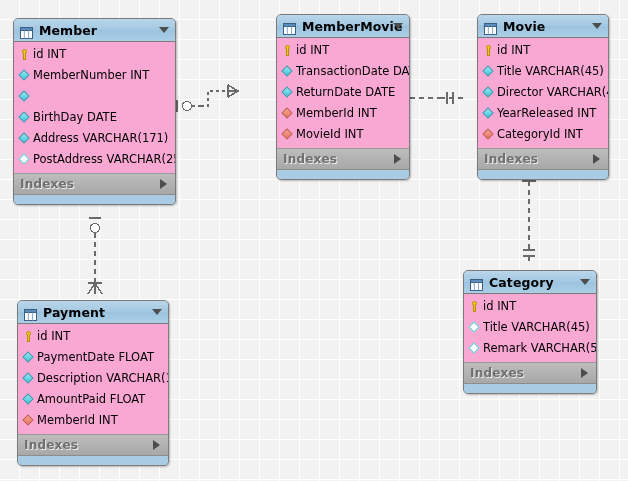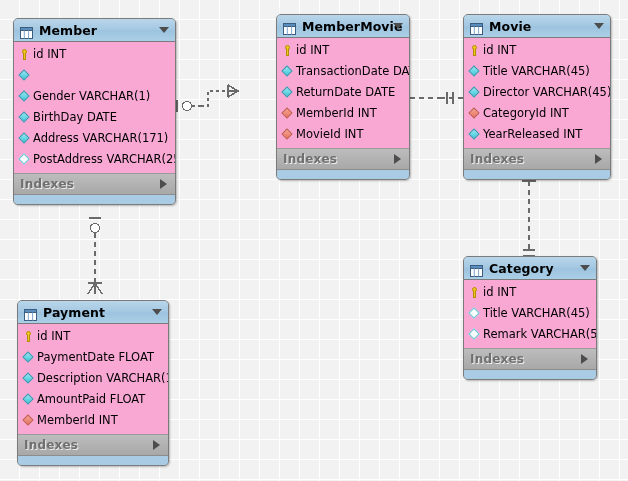--- a/index.html
+++ b/index.html
@@ -246,24 +246,24 @@
       <span class="tbl-title">Member</span>
       <span class="tri-down"></span>
     </div>
     <div class="tbl-cols">
       <div class="col-row">
         <span class="ic ic-key"></span>
         <span class="col-label">id INT</span>
       </div>
       <div class="col-row">
         <span class="ic ic-dia ic-dia-solid"></span>
-      </div>
-      <div class="col-row">
-        <span class="ic ic-dia ic-dia-solid"></span>
-        <span class="col-label">Gender VARCHAR(1)</span>
+        <span class="col-label">MemberNumber INT</span>
+      </div>
+      <div class="col-row">
+        <span class="ic ic-dia ic-dia-solid"></span>
       </div>
       <div class="col-row">
         <span class="ic ic-dia ic-dia-solid"></span>
         <span class="col-label">BirthDay DATE</span>
       </div>
       <div class="col-row">
         <span class="ic ic-dia ic-dia-solid"></span>
         <span class="col-label">Address VARCHAR(171)</span>
       </div>
       <div class="col-row">
@@ -313,21 +313,21 @@
         <span class="col-label">MovieId INT</span>
       </div>
     </div>
     <div class="tbl-idx">
       <span class="idx-label">Indexes</span>
       <span class="tri-right"></span>
     </div>
     <div class="tbl-foot"></div>
   </div>
 
-  <div class="tbl" style="left:463px; top:14px; width:148px;">
+  <div class="tbl" style="left:477px; top:14px; width:132px;">
     <div class="tbl-header">
       <span class="tbl-icon">
         <svg width="13" height="12" viewBox="0 0 13 12">
           <rect x="0.5" y="0.5" width="12" height="11" fill="#ffffff" stroke="#3a5d80"></rect>
           <rect x="0.5" y="0.5" width="12" height="3" fill="#5b8cbe" stroke="#3a5d80"></rect>
           <line x1="4.3" y1="3.5" x2="4.3" y2="11.5" stroke="#7fa7cc"></line>
           <line x1="8.6" y1="3.5" x2="8.6" y2="11.5" stroke="#7fa7cc"></line>
         </svg>
       </span>
       <span class="tbl-title">Movie</span>
@@ -340,36 +340,36 @@
       </div>
       <div class="col-row">
         <span class="ic ic-dia ic-dia-solid"></span>
         <span class="col-label">Title VARCHAR(45)</span>
       </div>
       <div class="col-row">
         <span class="ic ic-dia ic-dia-solid"></span>
         <span class="col-label">Director VARCHAR(45)</span>
       </div>
       <div class="col-row">
+        <span class="ic ic-dia ic-dia-solid"></span>
+        <span class="col-label">YearReleased INT</span>
+      </div>
+      <div class="col-row">
         <span class="ic ic-dia ic-dia-fk"></span>
         <span class="col-label">CategoryId INT</span>
-      </div>
-      <div class="col-row">
-        <span class="ic ic-dia ic-dia-solid"></span>
-        <span class="col-label">YearReleased INT</span>
       </div>
     </div>
     <div class="tbl-idx">
       <span class="idx-label">Indexes</span>
       <span class="tri-right"></span>
     </div>
     <div class="tbl-foot"></div>
   </div>
 
-  <div class="tbl" style="left:463px; top:256px; width:134px;">
+  <div class="tbl" style="left:463px; top:270px; width:134px;">
     <div class="tbl-header">
       <span class="tbl-icon">
         <svg width="13" height="12" viewBox="0 0 13 12">
           <rect x="0.5" y="0.5" width="12" height="11" fill="#ffffff" stroke="#3a5d80"></rect>
           <rect x="0.5" y="0.5" width="12" height="3" fill="#5b8cbe" stroke="#3a5d80"></rect>
           <line x1="4.3" y1="3.5" x2="4.3" y2="11.5" stroke="#7fa7cc"></line>
           <line x1="8.6" y1="3.5" x2="8.6" y2="11.5" stroke="#7fa7cc"></line>
         </svg>
       </span>
       <span class="tbl-title">Category</span>

